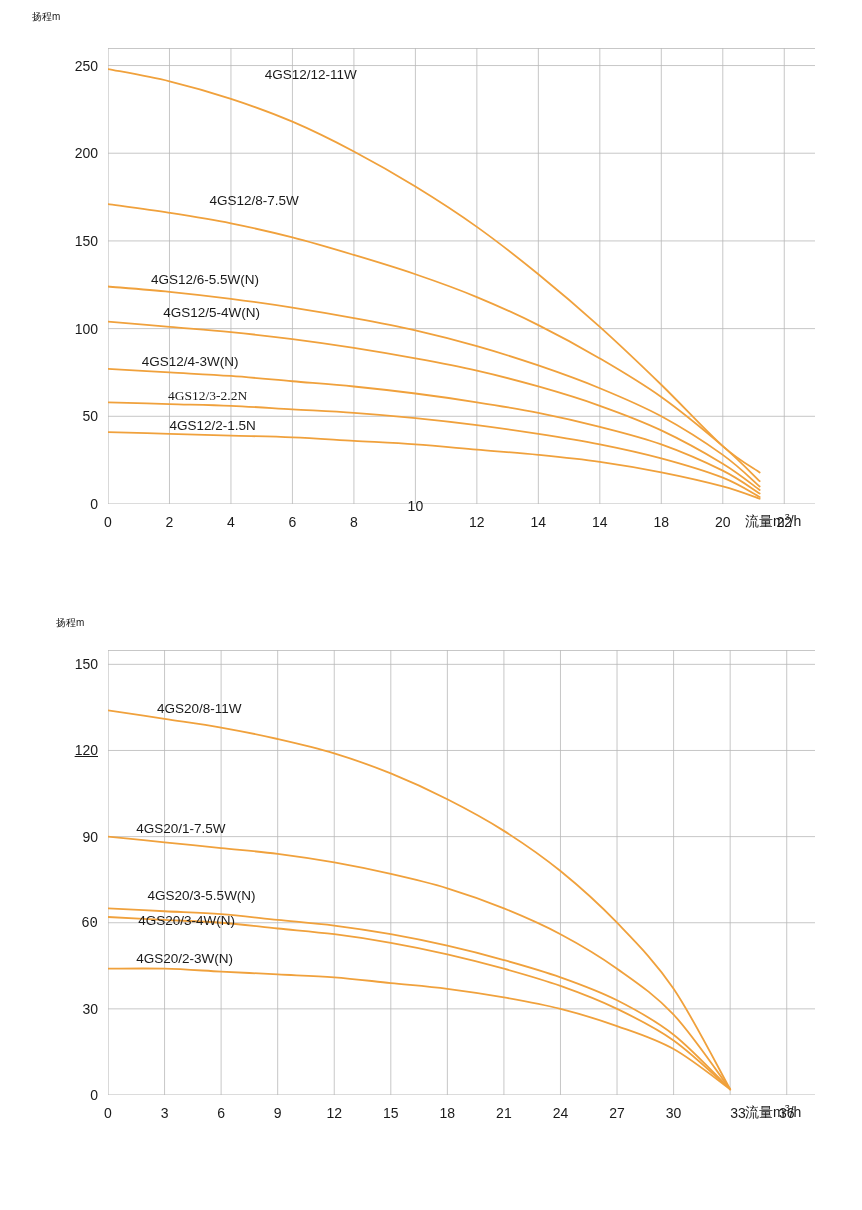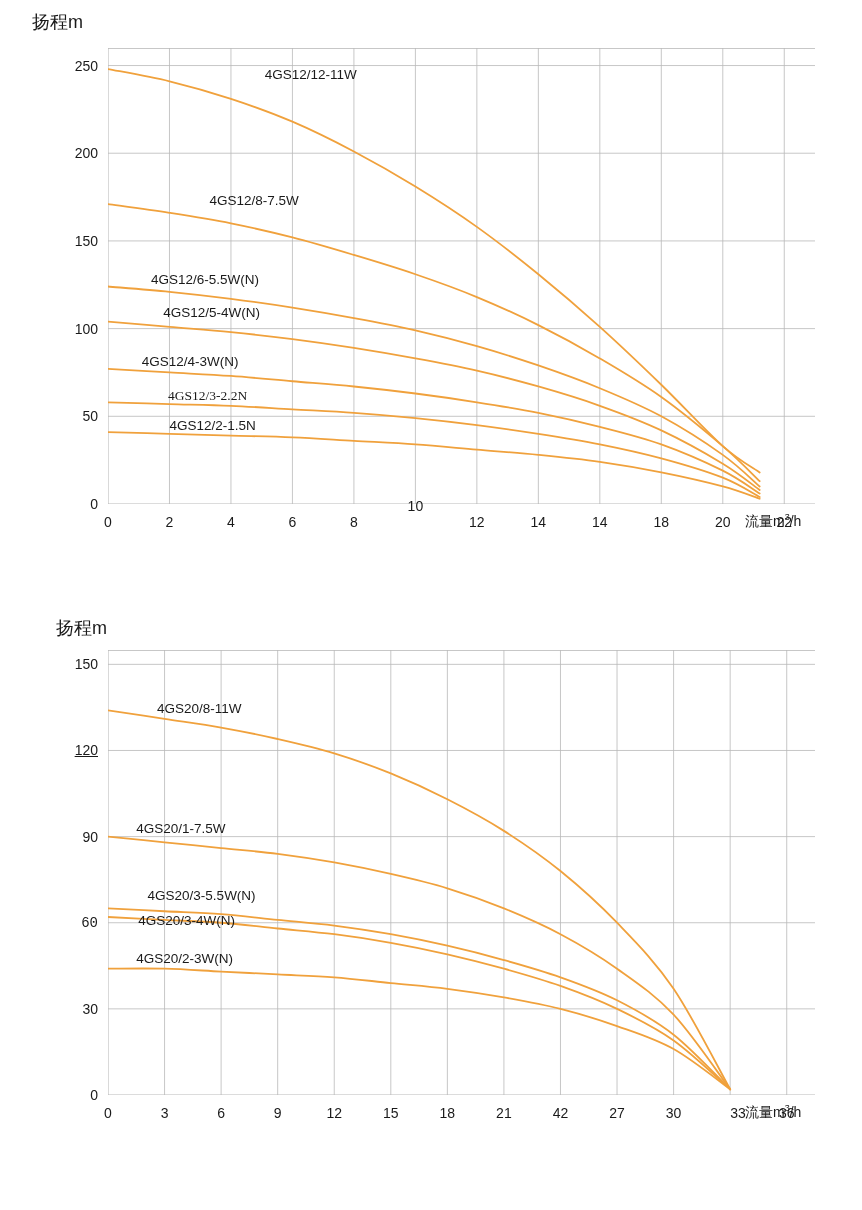--- a/index.html
+++ b/index.html
@@ -18,21 +18,21 @@
   .chart-block {
     position: absolute;
     left: 0;
     width: 862px;
   }
   #chart1 { top: 0; height: 560px; }
   #chart2 { top: 600px; height: 580px; }
 
   .y-axis-title {
     position: absolute;
-    font-size: 18px;
+    font-size: 10px;
     color: #1a1a1a;
     white-space: nowrap;
   }
   .x-axis-title {
     position: absolute;
     font-size: 14px;
     color: #1a1a1a;
     white-space: nowrap;
   }
   .x-axis-title sup {
@@ -184,21 +184,21 @@
     </div>
   <div id="xlabels2">
       <div class="tick-label-x" style="left: 108px; top: 505px;">0</div>
       <div class="tick-label-x" style="left: 164.56px; top: 505px;">3</div>
       <div class="tick-label-x" style="left: 221.12px; top: 505px;">6</div>
       <div class="tick-label-x" style="left: 277.68px; top: 505px;">9</div>
       <div class="tick-label-x" style="left: 334.24px; top: 505px;">12</div>
       <div class="tick-label-x" style="left: 390.8px; top: 505px;">15</div>
       <div class="tick-label-x" style="left: 447.36px; top: 505px;">18</div>
       <div class="tick-label-x" style="left: 503.92px; top: 505px;">21</div>
-      <div class="tick-label-x" style="left: 560.48px; top: 505px;">42</div>
+      <div class="tick-label-x" style="left: 560.48px; top: 505px;">24</div>
       <div class="tick-label-x" style="left: 617.04px; top: 505px;">27</div>
       <div class="tick-label-x" style="left: 673.6px; top: 505px;">30</div>
       <div class="tick-label-x" style="left: 738px; top: 505px;">33</div>
       <div class="tick-label-x" style="left: 786.72px; top: 505px;">36</div>
     </div>
   <div id="annos2">
       <div class="curve-label" style="left: 157.019px; top: 100.903px;">4GS20/8-11W</div>
       <div class="curve-label" style="left: 136.28px; top: 221.484px;">4GS20/1-7.5W</div>
       <div class="curve-label" style="left: 147.592px; top: 287.516px;">4GS20/3-5.5W(N)</div>
       <div class="curve-label" style="left: 138.165px; top: 313.355px;">4GS20/3-4W(N)</div>

